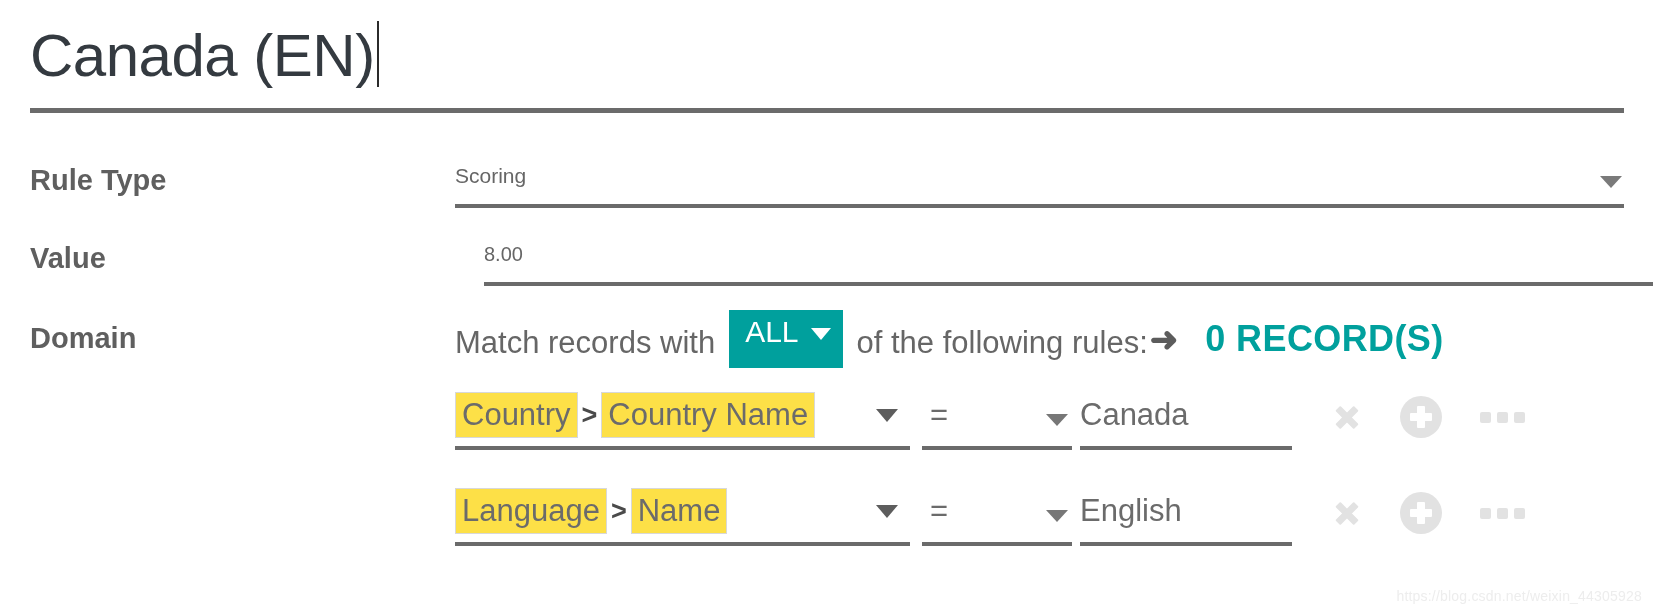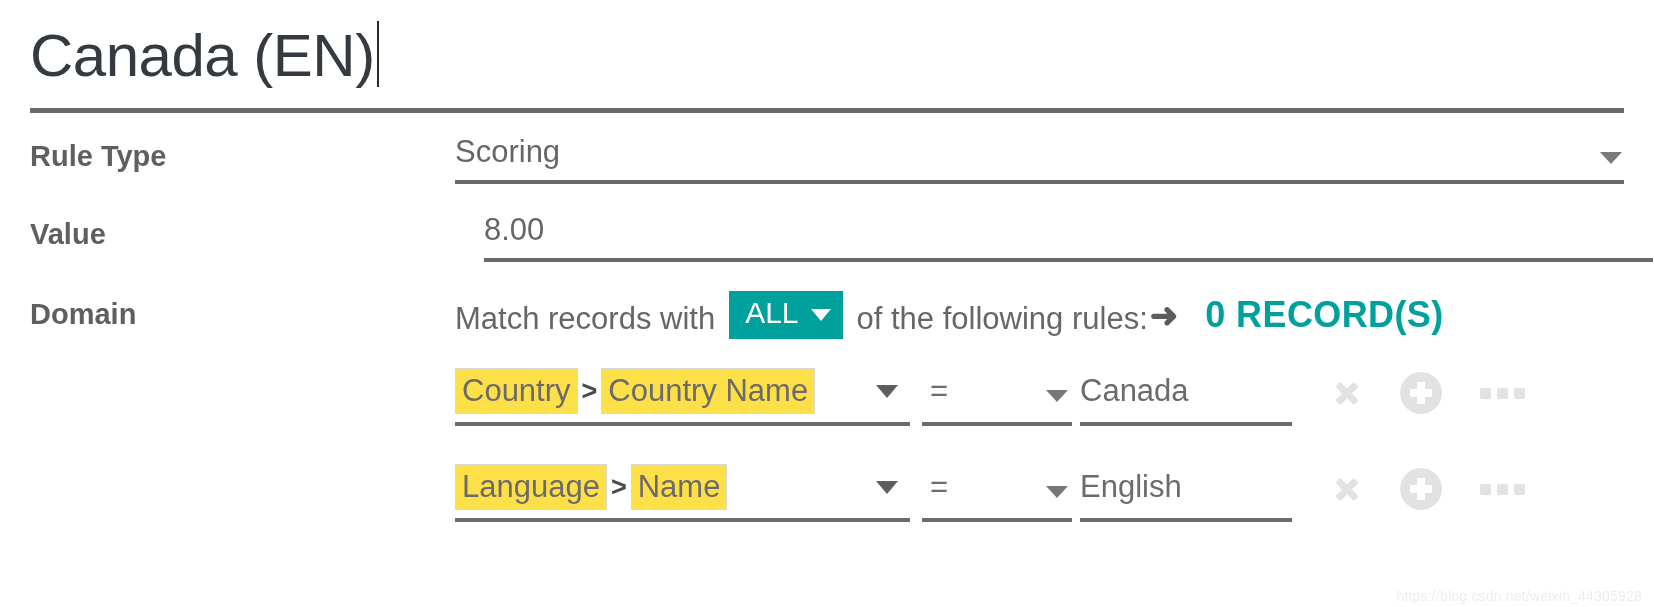--- a/index.html
+++ b/index.html
@@ -56,21 +56,21 @@
     height: 5px;
     background: #6b6b6b;
     width: 1594px;
     margin-top: 6px;
   }
 
   
   .form {
     position: absolute;
     left: 30px;
-    top: 132px;
+    top: 156px;
     width: 1594px;
   }
   .row {
     display: flex;
     align-items: flex-start;
   }
   .label-cell {
     width: 425px;
     flex: 0 0 425px;
     font-size: 29px;
@@ -86,21 +86,21 @@
   
   .row-ruletype { height: 78px; }
   .row-ruletype .label-cell { padding-top: 10px; }
   .select-line {
     position: relative;
     width: 1169px;
     border-bottom: 4px solid #6b6b6b;
     padding-bottom: 8px;
   }
   .select-value {
-    font-size: 31px;
+    font-size: 21px;
     color: #666;
     line-height: 40px;
   }
   .select-caret {
     position: absolute;
     right: 2px;
     bottom: 16px;
     width: 0;
     height: 0;
     border-left: 11px solid transparent;
@@ -110,21 +110,21 @@
 
   
   .row-value { height: 78px; gap: 29px; }
   .row-value .label-cell { padding-top: 10px; }
   .value-line {
     width: 1169px;
     border-bottom: 4px solid #6b6b6b;
     padding-bottom: 8px;
   }
   .value-text {
-    font-size: 31px;
+    font-size: 20px;
     color: #666;
     line-height: 40px;
   }
 
   
   .row-domain .label-cell { padding-top: 12px; }
 
   .domain-head {
     display: flex;
     align-items: center;
@@ -135,21 +135,21 @@
     font-size: 31px;
     color: #666;
     margin-top: 8px;
   }
   .all-badge {
     display: inline-flex;
     align-items: center;
     background: #00a09d;
     color: #ffffff;
     height: 44px;
-    padding: 0 12px 4px 16px;
+    padding: 0 12px 14px 16px;
     margin: 0 14px;
     font-size: 30px;
     font-weight: 400;
   }
   .all-badge .badge-caret {
     width: 0;
     height: 0;
     border-left: 10px solid transparent;
     border-right: 10px solid transparent;
     border-top: 12px solid #ffffff;

